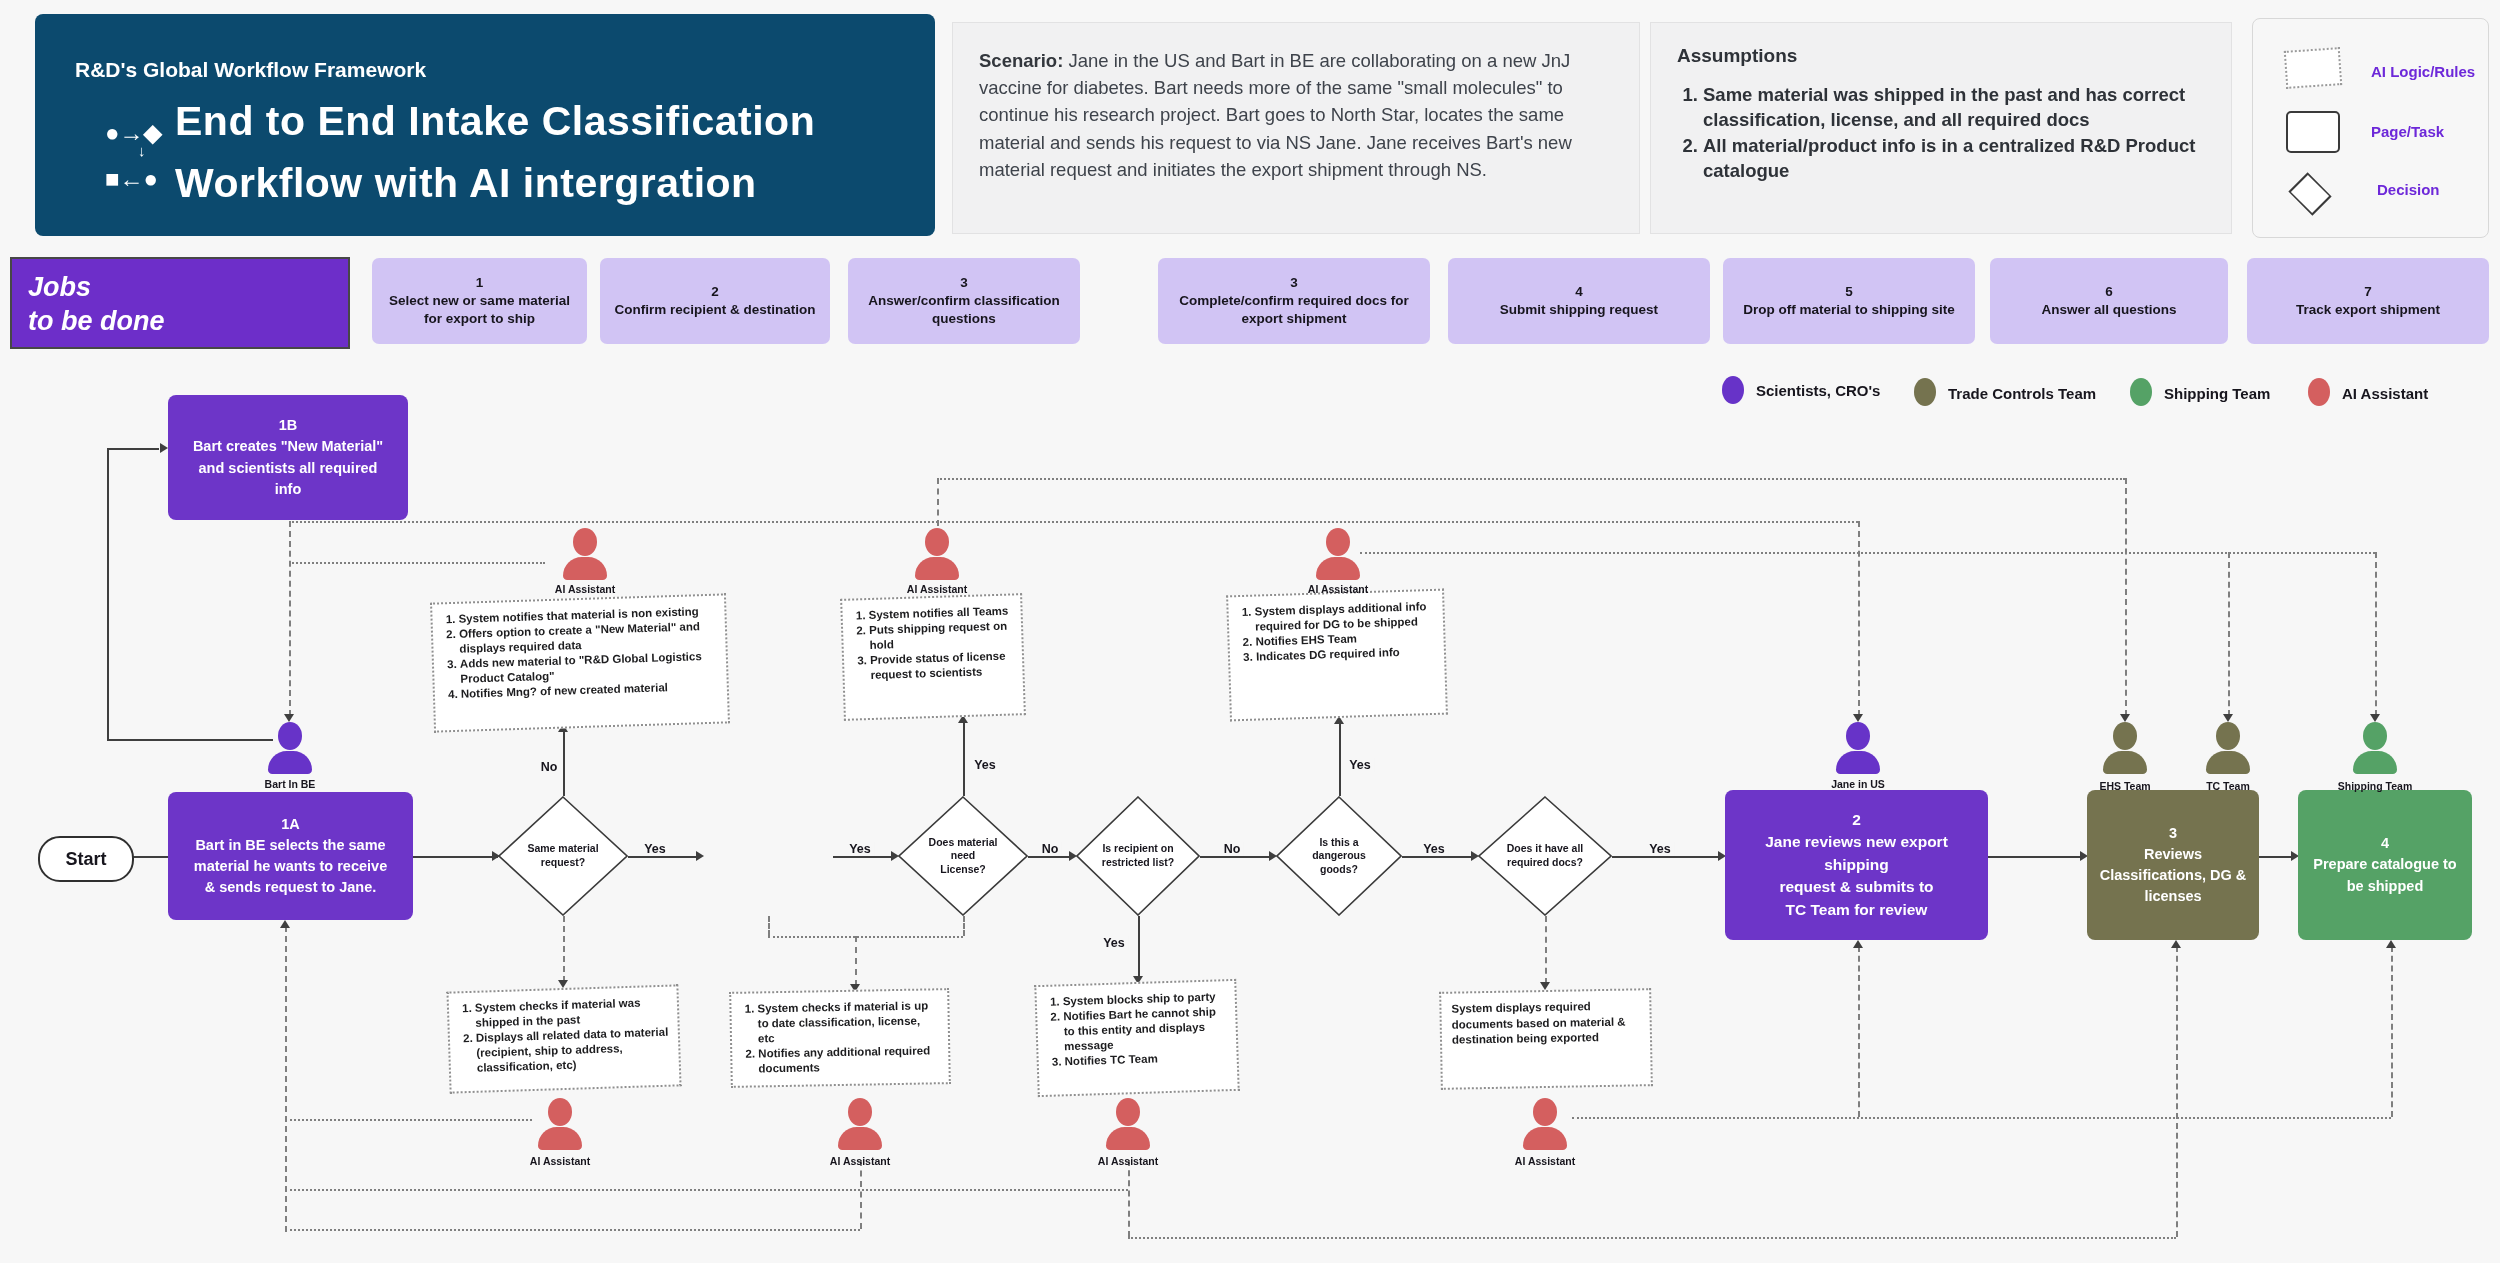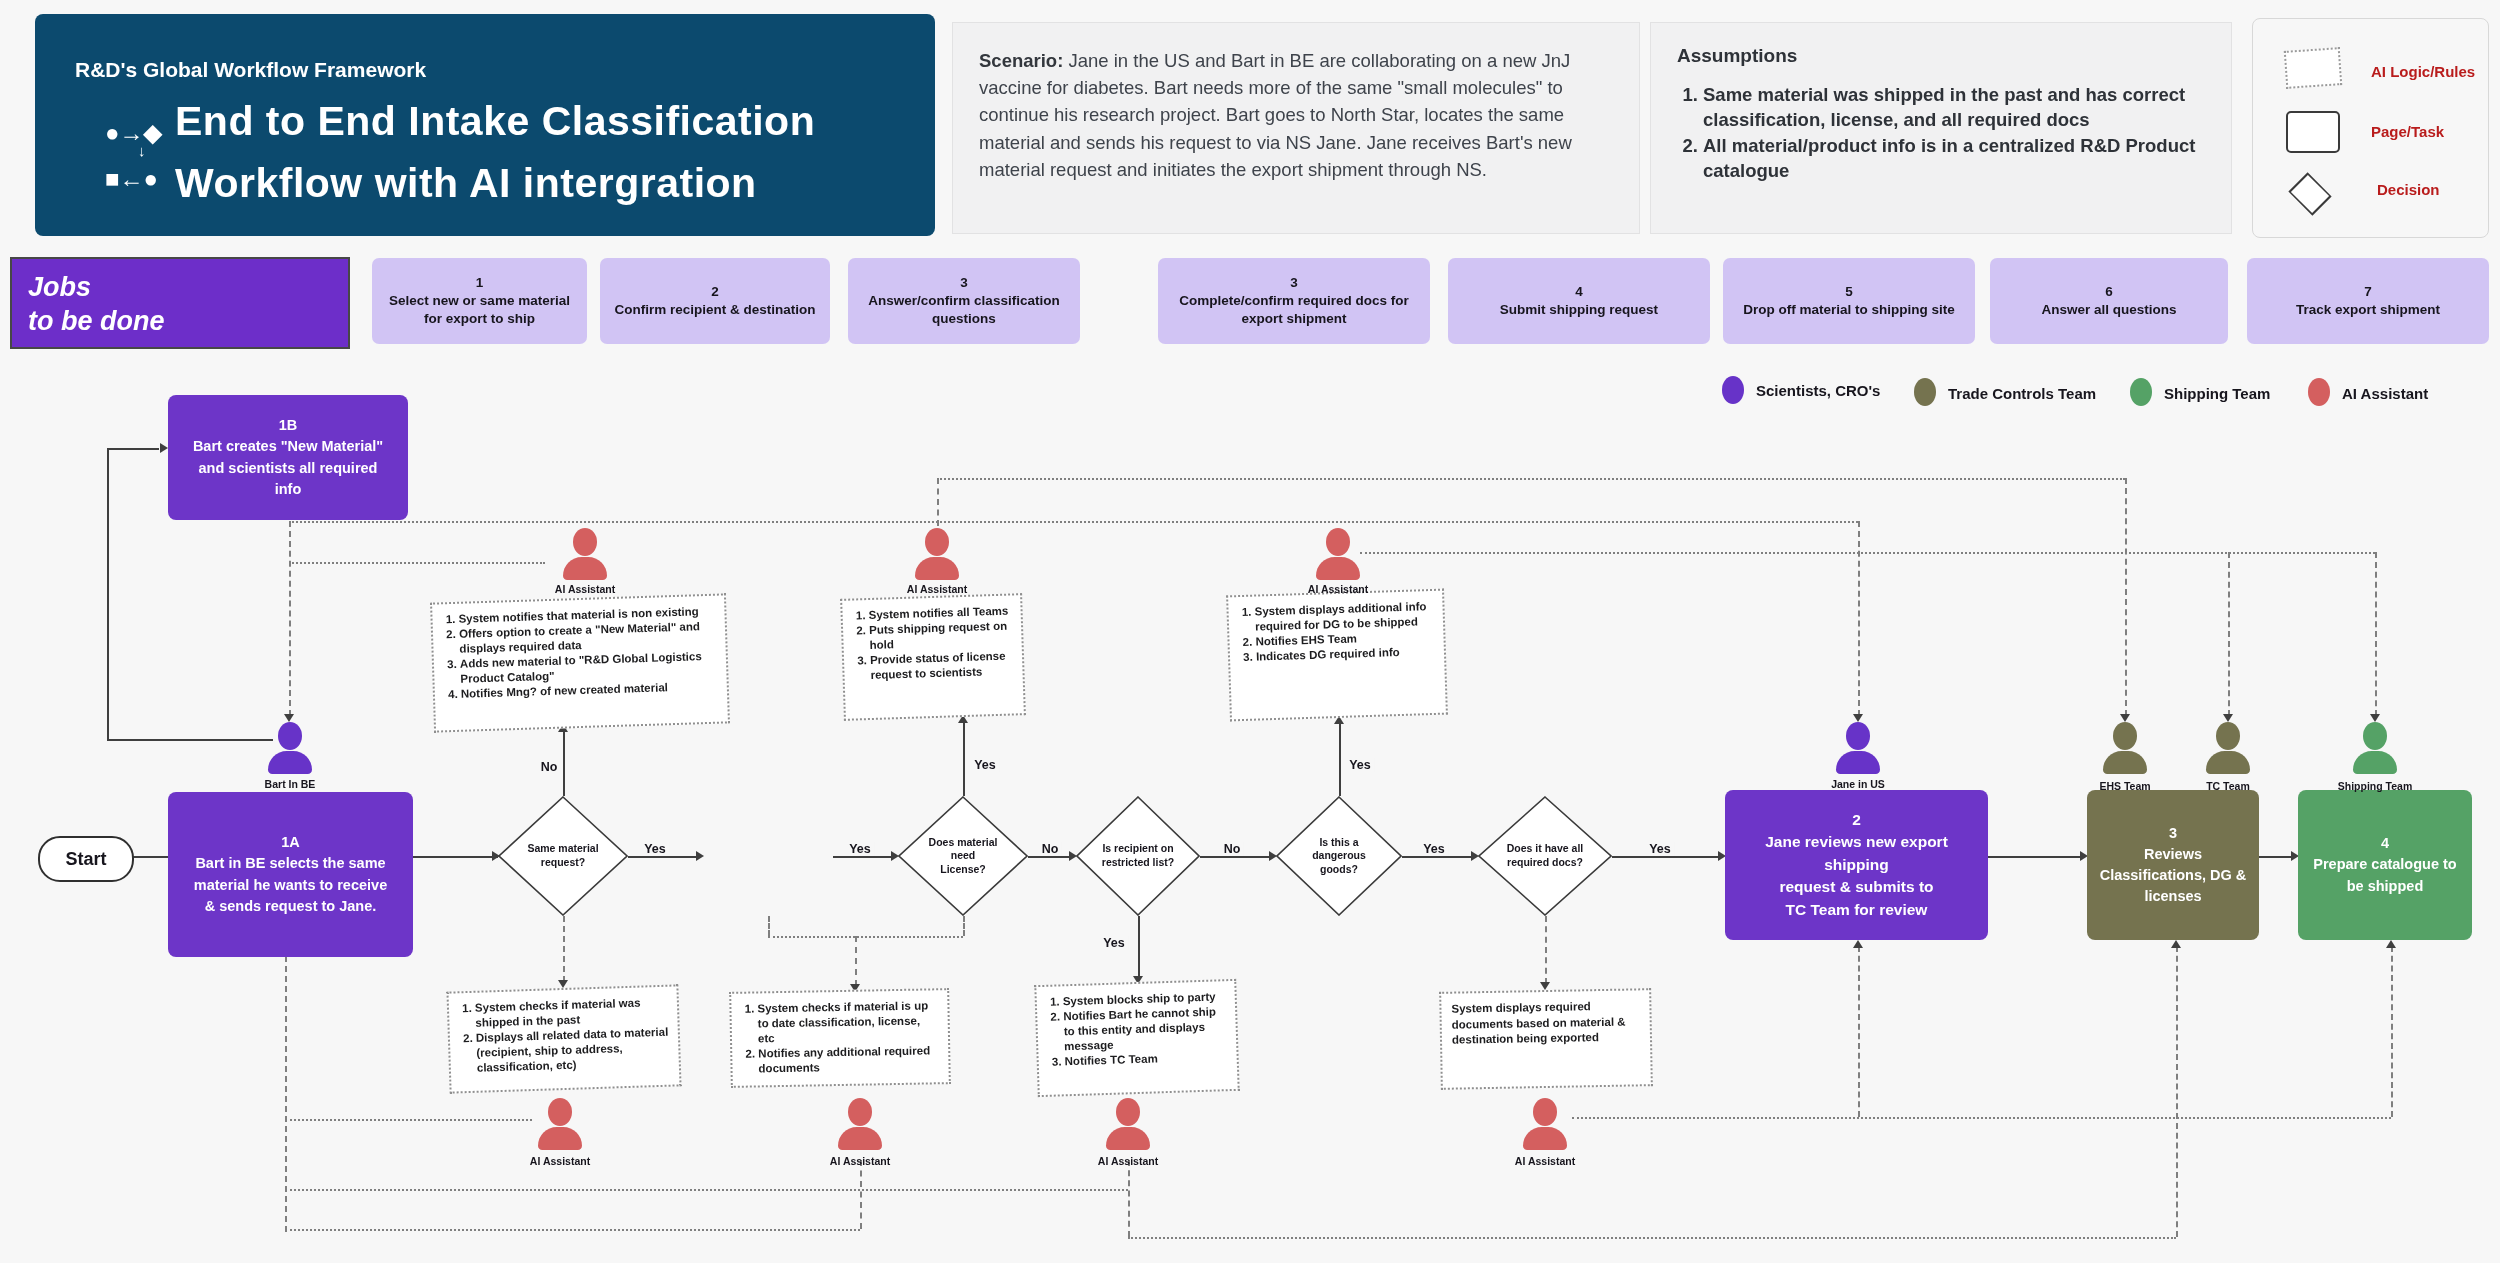--- a/index.html
+++ b/index.html
@@ -10,21 +10,21 @@
   .card{position:absolute;background:#f1f1f2;border:1px solid #e2e2e3;color:#3e434b;}
   .eyebrow{position:absolute;left:40px;top:44px;font-size:21px;font-weight:bold;}
   .bigtitle{position:absolute;left:140px;font-size:41px;font-weight:bold;letter-spacing:.5px;}
   .minichart{position:absolute;left:70px;top:96px;color:#fff;font-size:24px;font-weight:bold;line-height:46px;}
   .scen-text{font-size:18.5px;line-height:1.47;}
   .scen-text b{color:#33373d;}
   .assump-title{font-size:19px;font-weight:bold;color:#2e3238;}
   .assump-list{margin:16px 0 0 0;padding-left:26px;font-size:18.5px;font-weight:bold;color:#2e3238;line-height:1.33;}
   .assump-list li{margin-bottom:2px;}
   .legendbox{position:absolute;background:#f7f7f7;border:1px solid #d8d8d8;border-radius:8px;}
-  .legrow-label{position:absolute;font-size:15px;font-weight:bold;color:#b91c1c;}
+  .legrow-label{position:absolute;font-size:15px;font-weight:bold;color:#6d28d9;}
   .leg-ai{position:absolute;width:52px;height:34px;border:2px dotted #9a9a9a;background:#fff;transform:rotate(-4deg);}
   .leg-page{position:absolute;width:50px;height:38px;border:2px solid #3a3a3a;border-radius:5px;background:#fff;}
   .leg-diam{position:absolute;width:30px;height:30px;border:2px solid #3a3a3a;background:#fff;transform:rotate(45deg) scaleY(.8);}
 
   
   .jobsbox{position:absolute;background:#6d2ec9;border:2px solid #474747;color:#fff;font-weight:bold;font-size:27px;line-height:1.25;padding:12px 0 0 16px;box-sizing:border-box;}
   .chip{position:absolute;height:86px;background:#d1c4f4;border-radius:7px;color:#17151d;font-weight:bold;font-size:13.5px;line-height:1.35;display:flex;flex-direction:column;align-items:center;justify-content:center;text-align:center;padding:4px 12px;box-sizing:border-box;}
 
   
   .dot{position:absolute;width:22px;height:28px;border-radius:50%;}
@@ -243,21 +243,21 @@
     <span>1B</span>
     <span>Bart creates "New Material"</span>
     <span>and scientists all required</span>
     <span>info</span>
   </div>
 
   <div class="start" style="left:38px;top:836px;width:92px;height:42px;">
     <span>Start</span>
   </div>
 
-  <div class="flowbox fb-purple" style="left:168px;top:792px;width:245px;height:165px;">
+  <div class="flowbox fb-purple" style="left:168px;top:792px;width:245px;height:128px;">
     <span>1A</span>
     <span>Bart in BE selects the same</span>
     <span>material he wants to receive</span>
     <span>&amp; sends request to Jane.</span>
   </div>
 
   <div class="diamond" style="left:498px;top:796px;width:130px;height:120px;">
     <svg width="130" height="120" viewBox="0 0 130 120">
         <polygon points="65,1 129,60 65,119 1,60" fill="#ffffff" stroke="#3a3a3a" stroke-width="1.6"></polygon>
       </svg>

